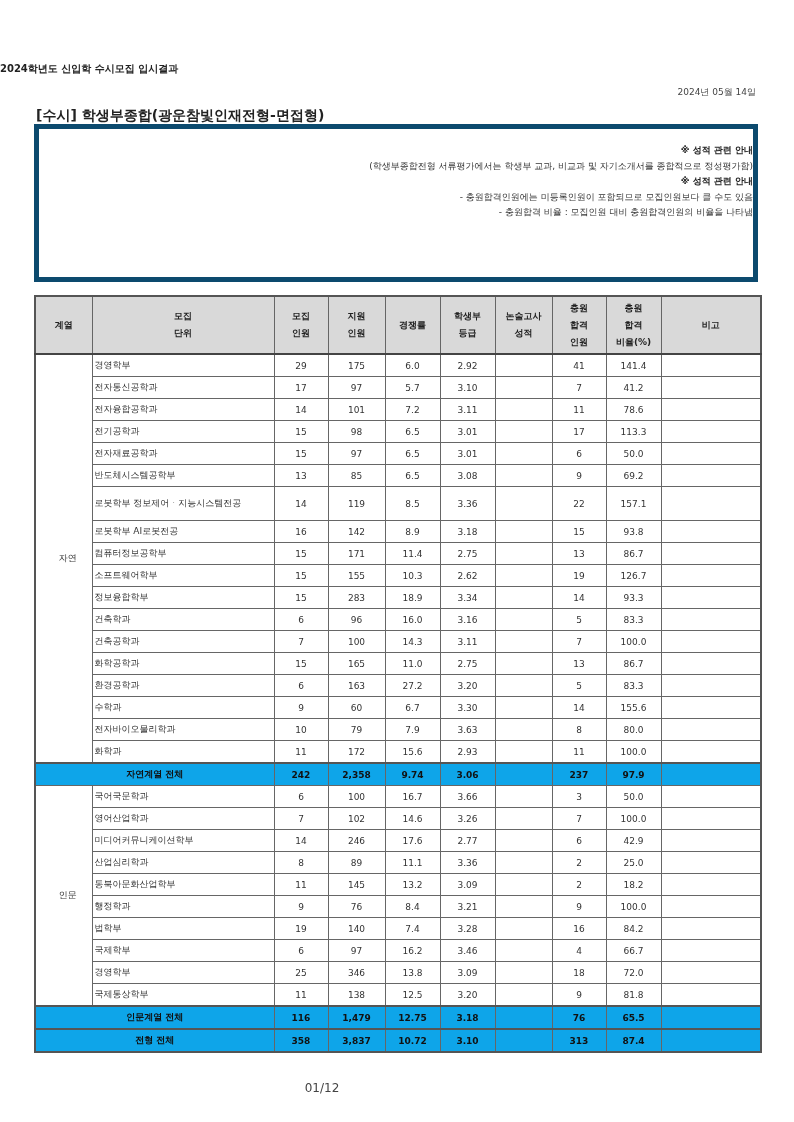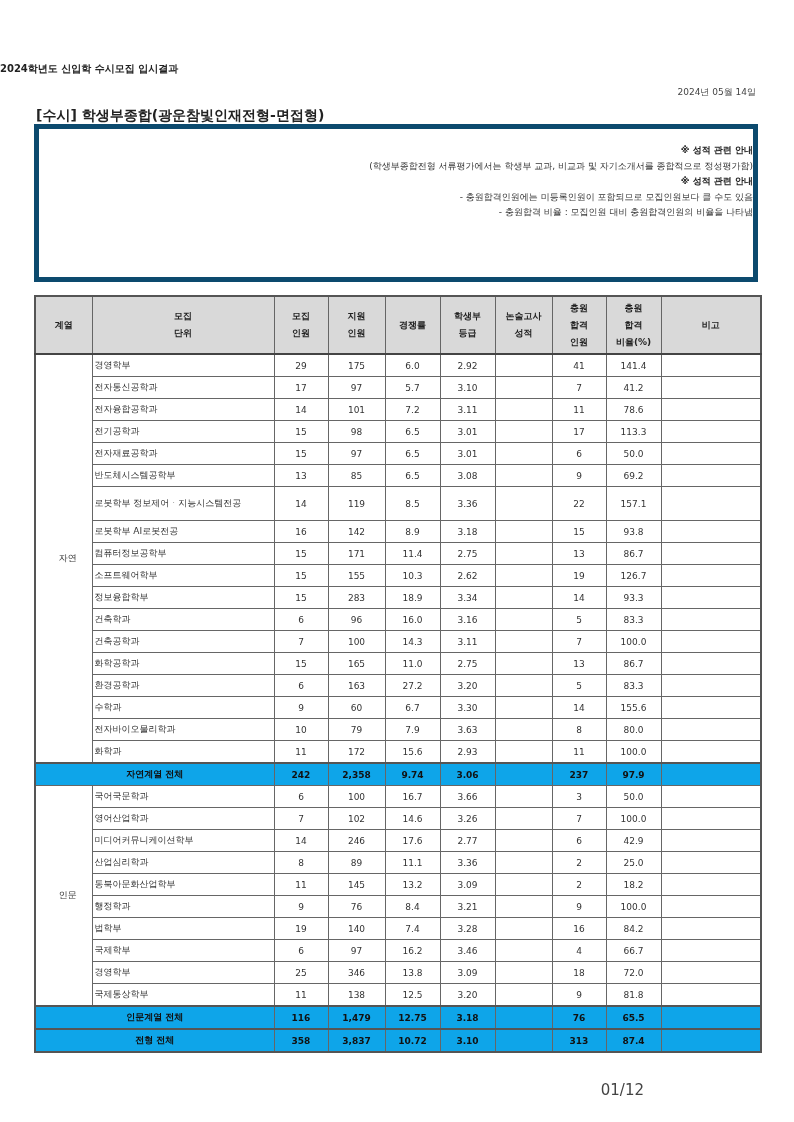--- a/index.html
+++ b/index.html
@@ -14,21 +14,21 @@
   .notice .line.indent { padding-left: 18px; }
   table.results { position: absolute; top: 295px; left: 34px; width: 726px; border-collapse: collapse; table-layout: fixed; font-size: 9px; }
   table.results th, table.results td { border: 1px solid #666; padding: 0; text-align: center; vertical-align: middle; }
   table.results { border: 2px solid #555; }
   table.results thead th { background: #d9d9d9; font-weight: bold; font-size: 9px; line-height: 17px; height: 56px; border-bottom: 2px solid #444; }
   table.results tbody td { height: 21px; color: #333; }
   table.results tbody td.dept { text-align: left; padding-left: 2px; line-height: 13px; }
   table.results tbody tr.tall td { height: 33px; }
   table.results tbody td.group { color: #333; padding-left: 8px; }
   table.results tr.subtotal td { background: #0ea5e9; font-weight: bold; color: #111; height: 21px; border-top: 2px solid #555; }
-  .footer { position: absolute; top: 1081px; left: 0; width: 644px; text-align: right; font-size: 15px; color: #444; }
+  .footer { position: absolute; top: 1081px; left: 0; width: 644px; text-align: center; font-size: 12px; color: #444; }
 </style>
 </head>
 <body>
 
 <div class="title">2024학년도 신입학 수시모집 입시결과</div>
 <div class="date">2024년 05월 14일</div>
 <div class="section">[수시] 학생부종합(광운참빛인재전형-면접형)</div>
 
 <div class="notice">
   <div class="inner">

